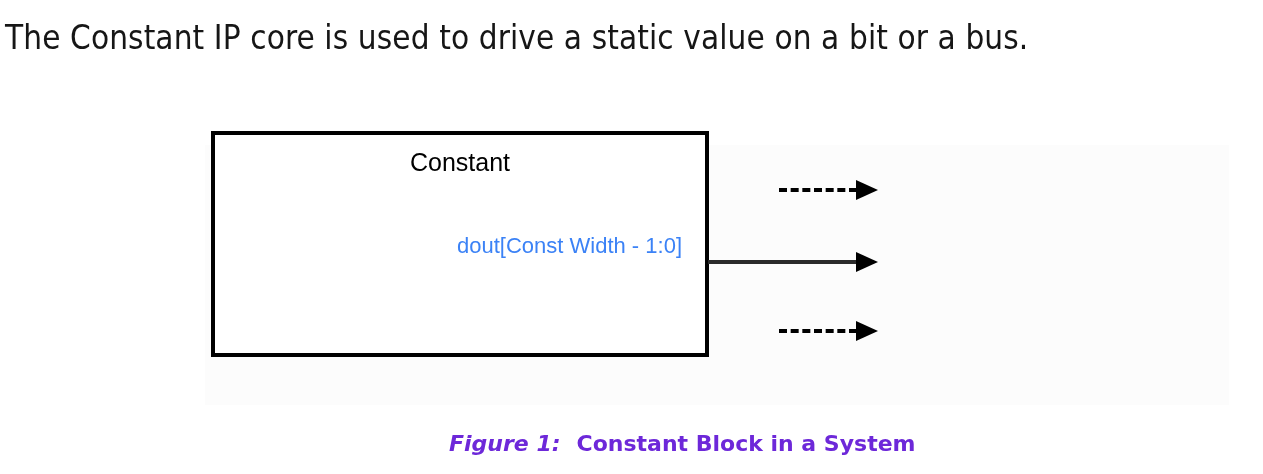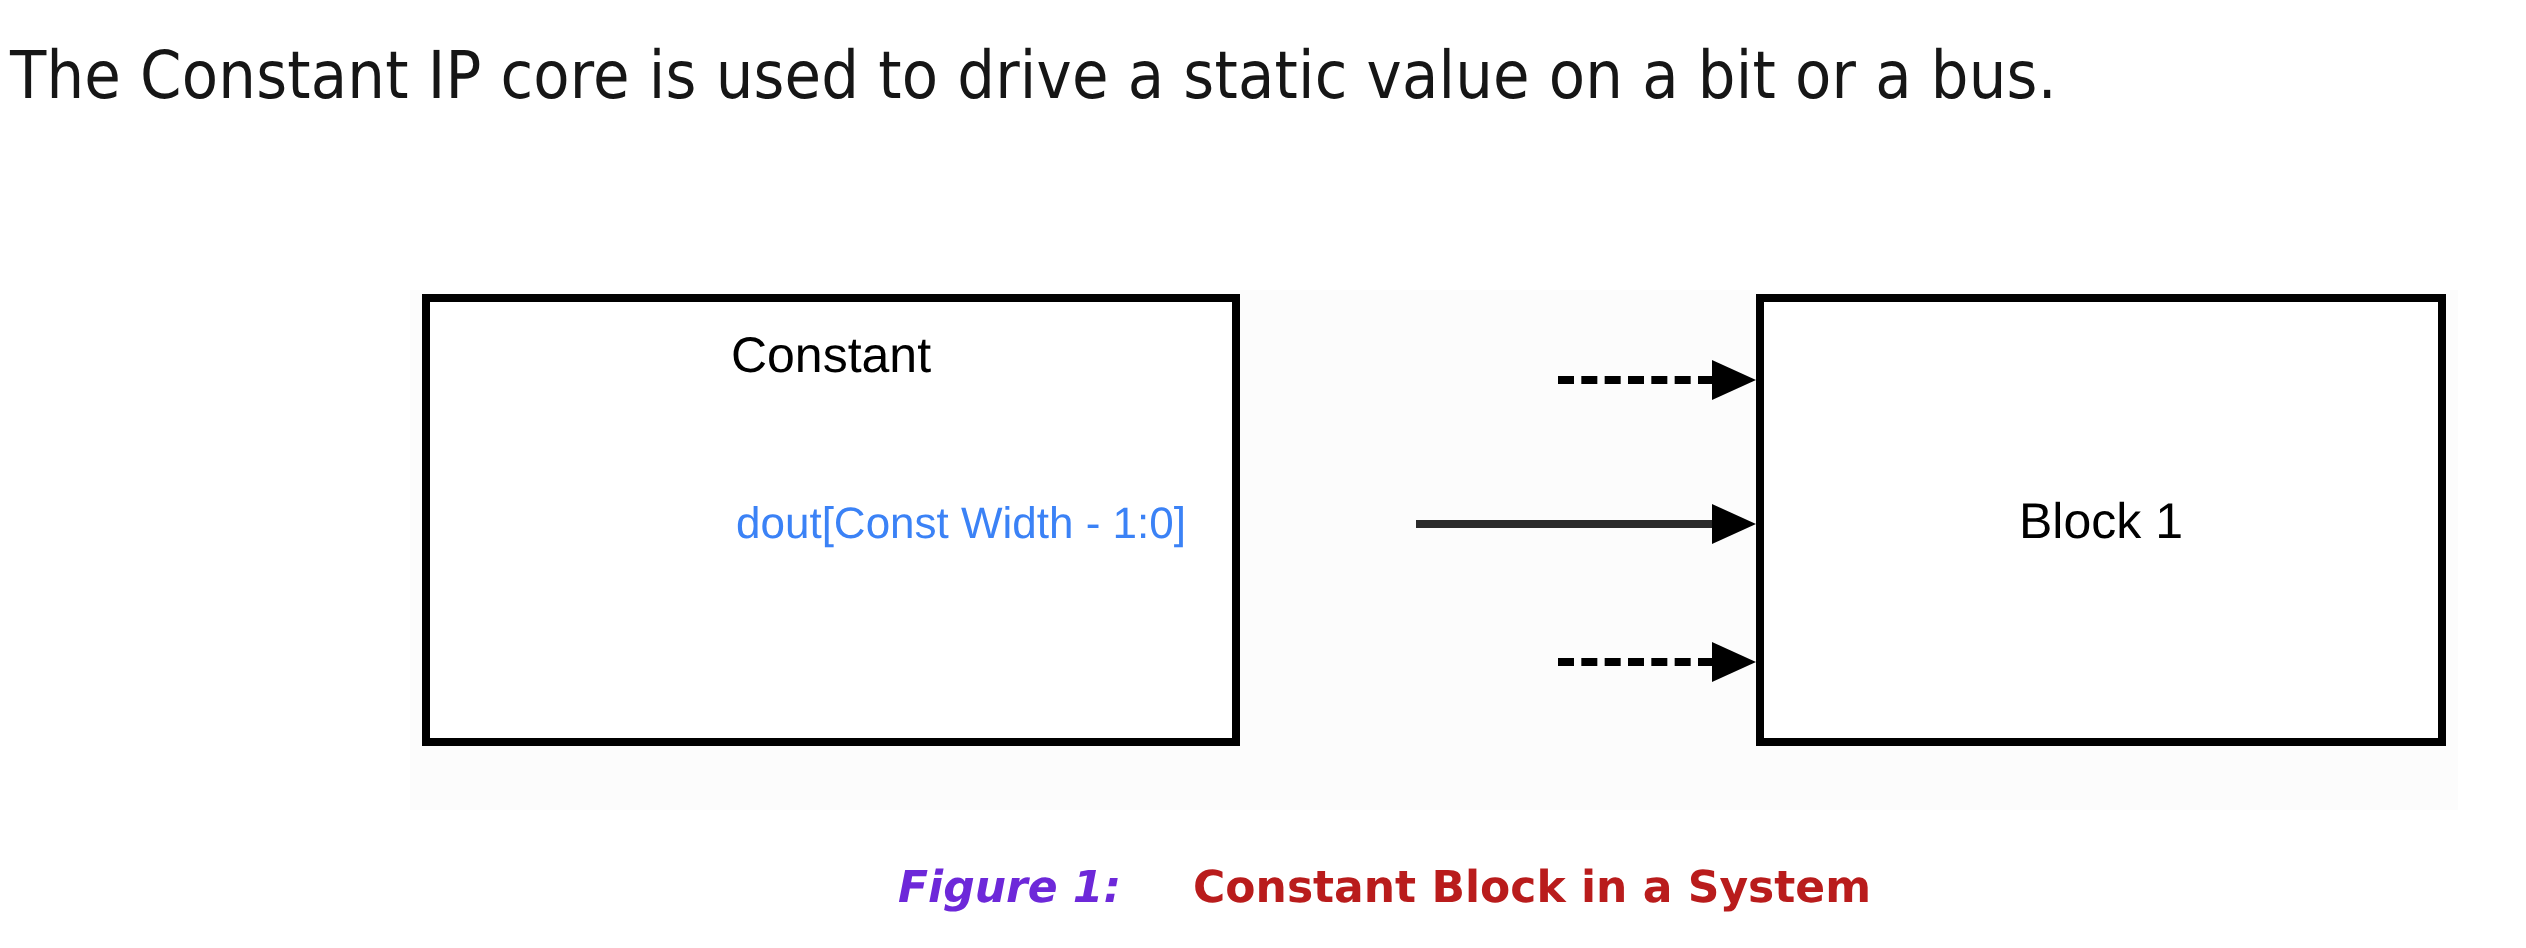--- a/index.html
+++ b/index.html
@@ -48,22 +48,22 @@
 
   
   .block {
     position: absolute;
     background: #ffffff;
     border: 4px solid #000000;
     box-sizing: border-box;
   }
   #constant-block {
     left: 211px;
-    top: 27px;
-    width: 409px;
+    top: 11px;
+    width: 498px;
     height: 226px;
   }
   #block1-block {
     left: 878px;
     top: 27px;
     width: 345px;
     height: 226px;
   }
 
   .block-title {
@@ -156,41 +156,38 @@
   }
   #caption-number {
     font-style: italic;
     font-weight: bold;
     font-family: "DejaVu Sans", "Liberation Sans", sans-serif;
     color: #6d28d9;
   }
   #caption-title {
     font-weight: bold;
     font-family: "DejaVu Sans", "Liberation Sans", sans-serif;
-    margin-left: 36px;
-    color: #b91c1c;
+    margin-left: 16px;
+    color: #6d28d9;
   }
 </style>
 </head>
 <body>
 
 <div id="intro-text">The Constant IP core is used to drive a static value on a bit or a bus.</div>
 
 <div id="figure-area">
 
   <div class="figure-bg"></div>
 
   <div class="block" id="constant-block">
     <div class="block-title" id="constant-title">Constant</div>
     <div class="port-label">dout[Const Width - 1:0]</div>
   </div>
 
-  <div class="block" id="block1-block">
-    <div class="block-title" id="block1-title">Block 1</div>
-  </div>
 
   <div class="connector" id="conn-dashed-top">
     <div class="conn-line-dashed"></div>
     <div class="arrowhead"></div>
   </div>
 
   <div class="connector" id="conn-solid">
     <div class="conn-line-solid"></div>
     <div class="arrowhead"></div>
   </div>

